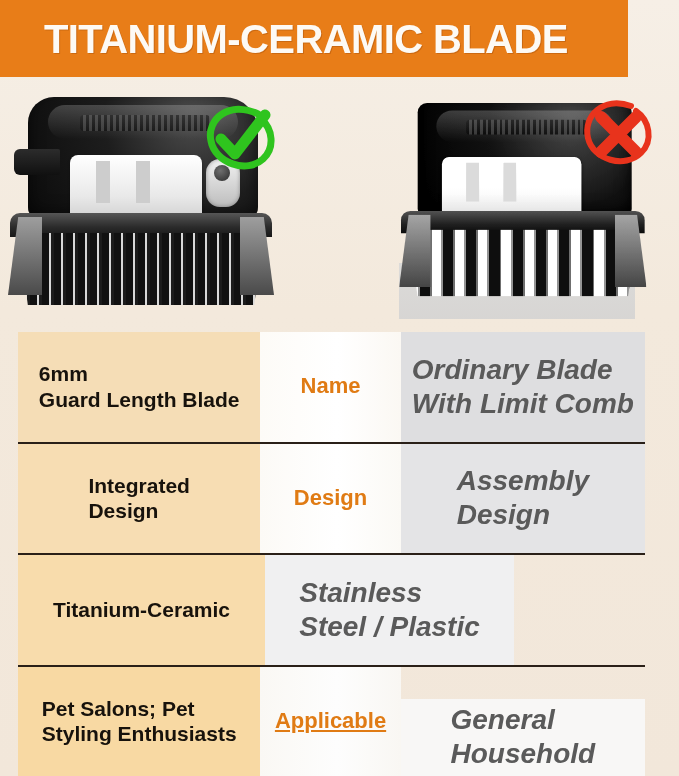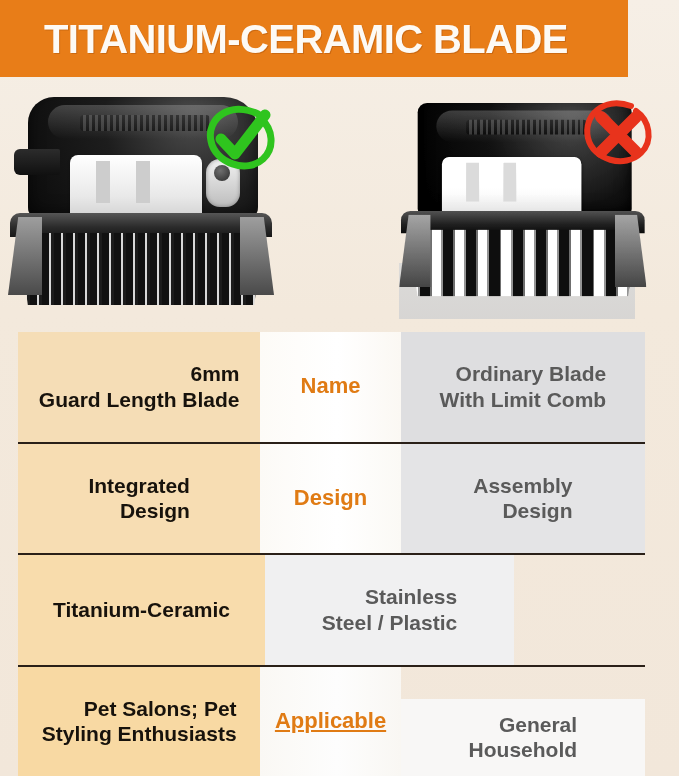--- a/index.html
+++ b/index.html
@@ -231,42 +231,43 @@
     display: flex;
     flex: 1 1 0;
     border-bottom: 2px solid #2a2018;
   }
   .row:last-child { border-bottom: none; }
 
   .cell {
     display: flex;
     align-items: center;
     justify-content: center;
-    text-align: right;
+    text-align: left;
     line-height: 1.22;
     padding: 0 6px;
     box-sizing: border-box;
   }
   .cell-ours {
     width: 247px;
     color: #17120c;
     font-size: 21px;
     font-weight: bold;
   }
   .cell-attr {
     width: 143px;
     color: #e07b14;
     font-size: 22px;
     font-weight: bold;
   }
   .cell-theirs {
     width: 249px;
     color: #5a5a5a;
-    font-size: 21px;
-    font-weight: bold;
+    font-size: 28px;
+    font-weight: bold;
+    font-style: italic;
   }
 
   
   .r1 .cell-ours   { background: #f5ddb6; }
   .r2 .cell-ours   { background: #f7ddb3; }
   .r3 .cell-ours   { background: #f8dcac; }
   .r4 .cell-ours   { background: #f8d9a3; }
 
   .r1 .cell-attr   { background: linear-gradient(90deg,#fdfbf7,#ffffff 55%,#fbf8f3); }
   .r2 .cell-attr   { background: linear-gradient(90deg,#fcfaf6,#ffffff 55%,#fbf9f5); }

